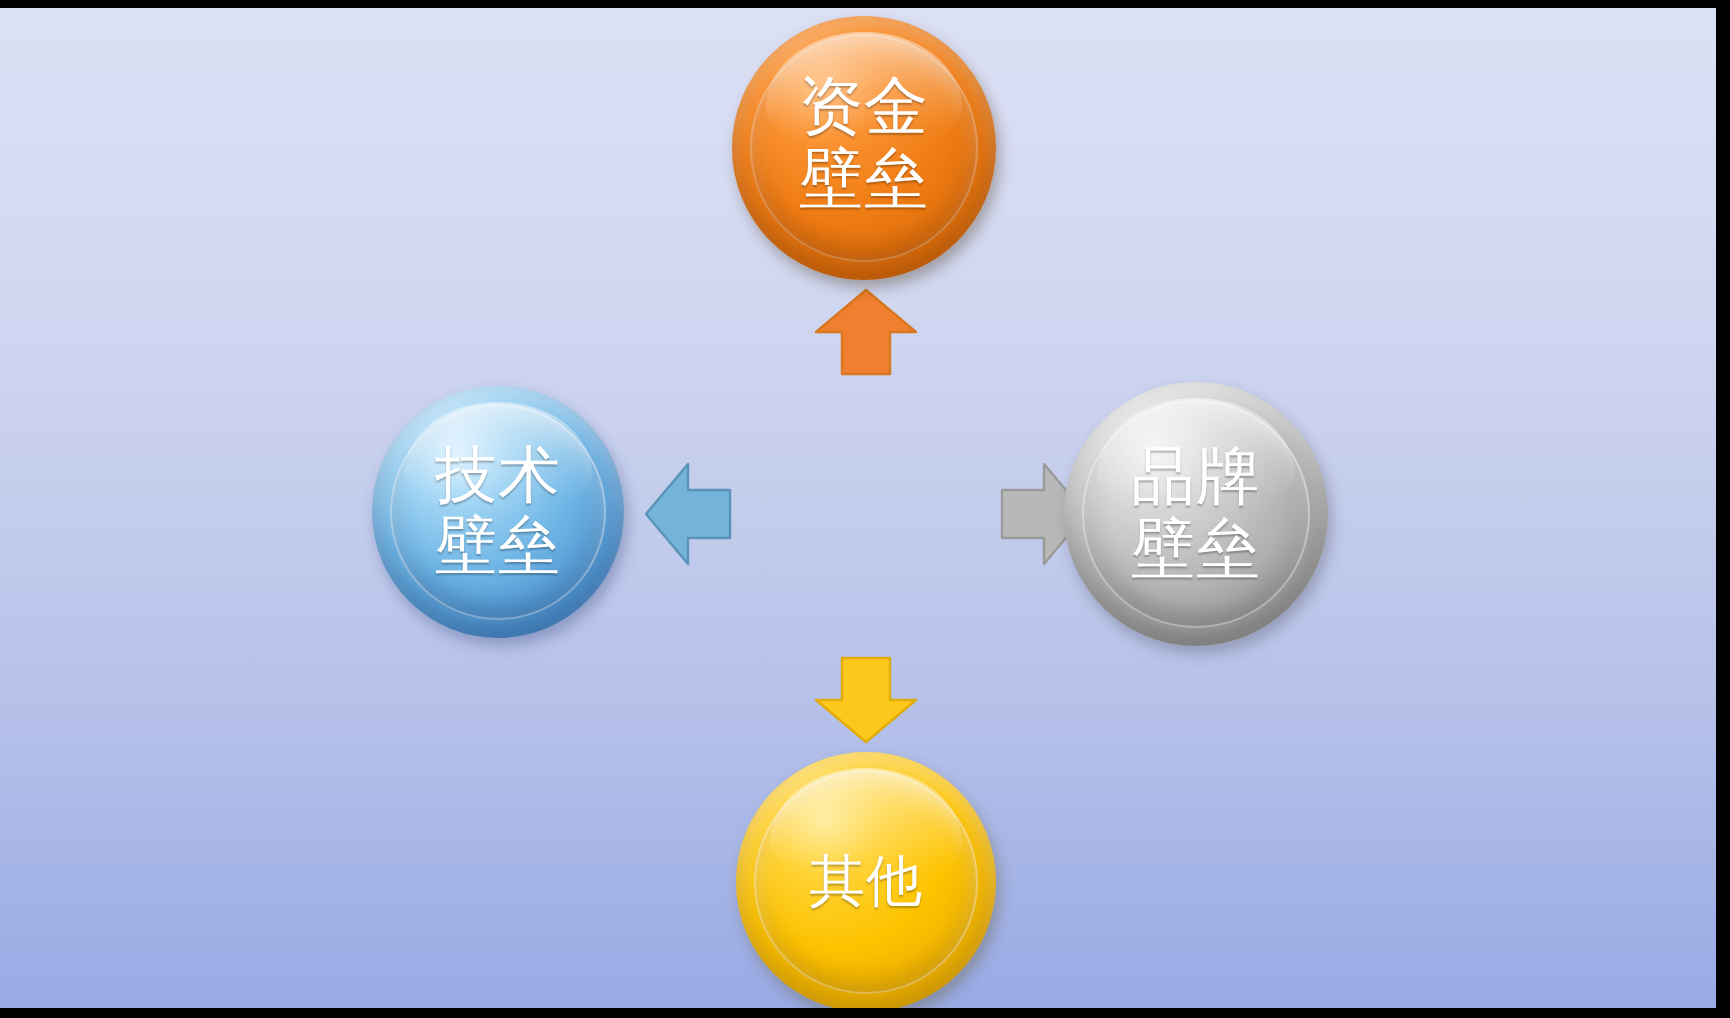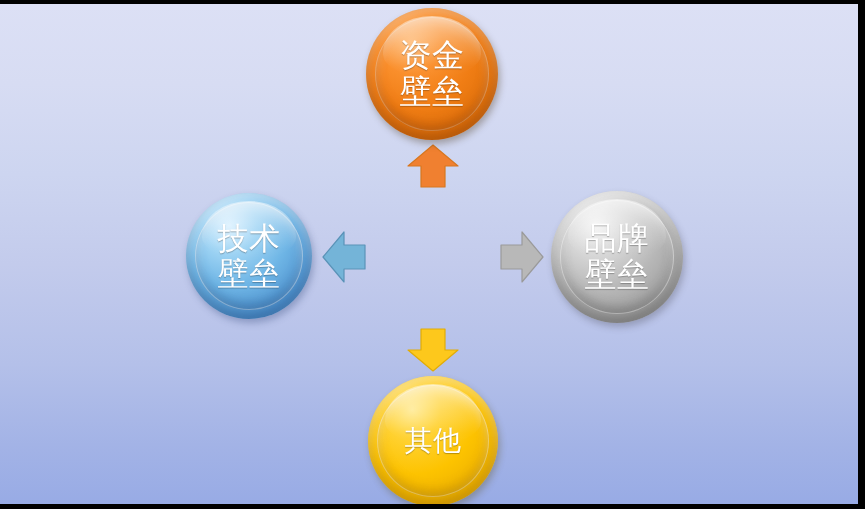--- a/index.html
+++ b/index.html
@@ -109,21 +109,21 @@
       inset 0 -7px 13px rgba(120,50,0,0.42),
       inset 0 6px 10px rgba(255,255,255,0.32),
       2px 4px 7px rgba(70,50,20,0.35);
   }
   #node-top .ring {
     box-shadow:
       inset 0 0 0 1px rgba(255,255,255,0.20),
       inset 0 5px 11px rgba(255,255,255,0.28),
       inset 0 -6px 12px rgba(140,60,0,0.34);
   }
-  #node-top .label { font-size: 32px; }
+  #node-top .label { font-size: 32px; font-family: Liberation Mono, monospace; }
 
   
   #node-left {
     left: 186px; top: 189px; width: 126px; height: 126px;
     background:
       radial-gradient(circle at 34% 26%, #d9f0ff 0%, #9fd4f4 22%, #6fb6e6 48%, #5093cf 75%, #4584c4 100%);
     box-shadow:
       inset 0 -7px 13px rgba(20,60,110,0.38),
       inset 0 6px 10px rgba(255,255,255,0.45),
       2px 4px 7px rgba(50,70,120,0.34);
@@ -131,21 +131,21 @@
   #node-left .ring {
     box-shadow:
       inset 0 0 0 1px rgba(255,255,255,0.30),
       inset 0 5px 11px rgba(255,255,255,0.40),
       inset 0 -6px 12px rgba(25,70,125,0.32);
   }
   #node-left .label { font-size: 31px; }
 
   
   #node-right {
-    left: 551px; top: 187px; width: 132px; height: 132px;
+    left: 532px; top: 187px; width: 132px; height: 132px;
     background:
       radial-gradient(circle at 34% 26%, #f4f4f4 0%, #d8d8d8 22%, #b7b7b7 50%, #9d9d9d 76%, #949494 100%);
     box-shadow:
       inset 0 -7px 13px rgba(60,60,60,0.38),
       inset 0 6px 10px rgba(255,255,255,0.55),
       2px 4px 7px rgba(70,70,85,0.32);
   }
   #node-right .ring {
     box-shadow:
       inset 0 0 0 1px rgba(255,255,255,0.35),

